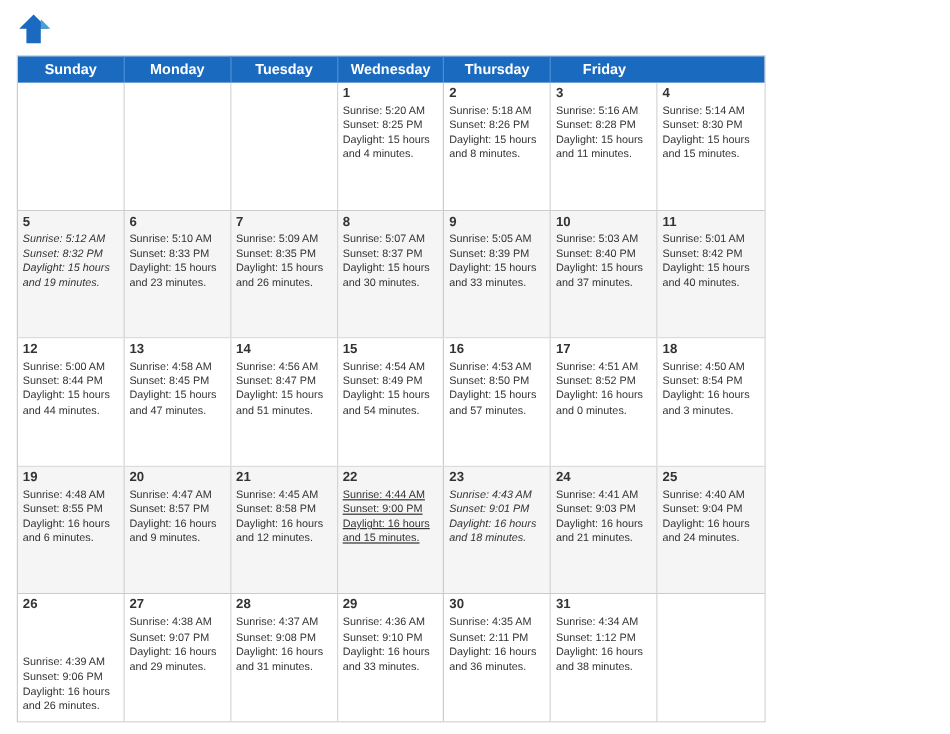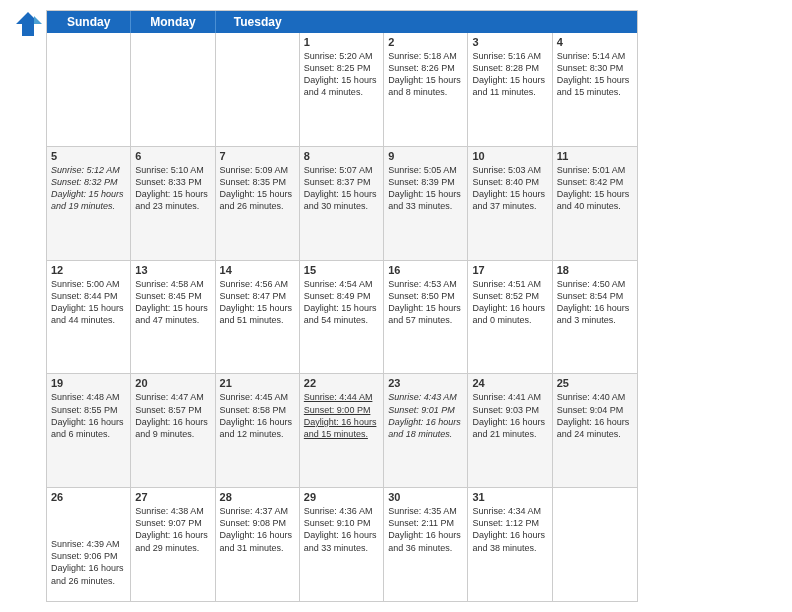--- a/index.html
+++ b/index.html
@@ -7,20 +7,21 @@
       font-family: Arial, sans-serif;
       background: #fff;
       width: 792px;
       height: 612px;
       overflow: hidden;
     }
     .page {
       width: 652px;
       height: 612px;
       display: flex;
+      flex-direction: column;
       padding: 10px 14px 10px 14px;
     }
     .header {
       display: flex;
       justify-content: space-between;
       align-items: flex-start;
       margin-bottom: 8px;
     }
     .logo {
       display: flex;
@@ -133,20 +134,23 @@
       <div class="title-month"></div>
       <div class="title-location"></div>
     </div>
   </div>
 
   <div class="calendar">
     <div class="cal-header">
     <div class="cal-header-cell">Sunday</div>
         <div class="cal-header-cell">Monday</div>
         <div class="cal-header-cell">Tuesday</div>
+        <div class="cal-header-cell">Wednesday</div>
+        <div class="cal-header-cell">Thursday</div>
+        <div class="cal-header-cell">Friday</div>
       </div>
     <div class="cal-body">
     <div class="cal-row">
           <div class="cal-cell empty"></div>
           <div class="cal-cell empty"></div>
           <div class="cal-cell empty"></div>
           <div class="cal-cell">
             <div class="cell-day">1</div>
             <div class="cell-detail" style="white-space: pre-line;">Sunrise: 5:20 AM
 Sunset: 8:25 PM

